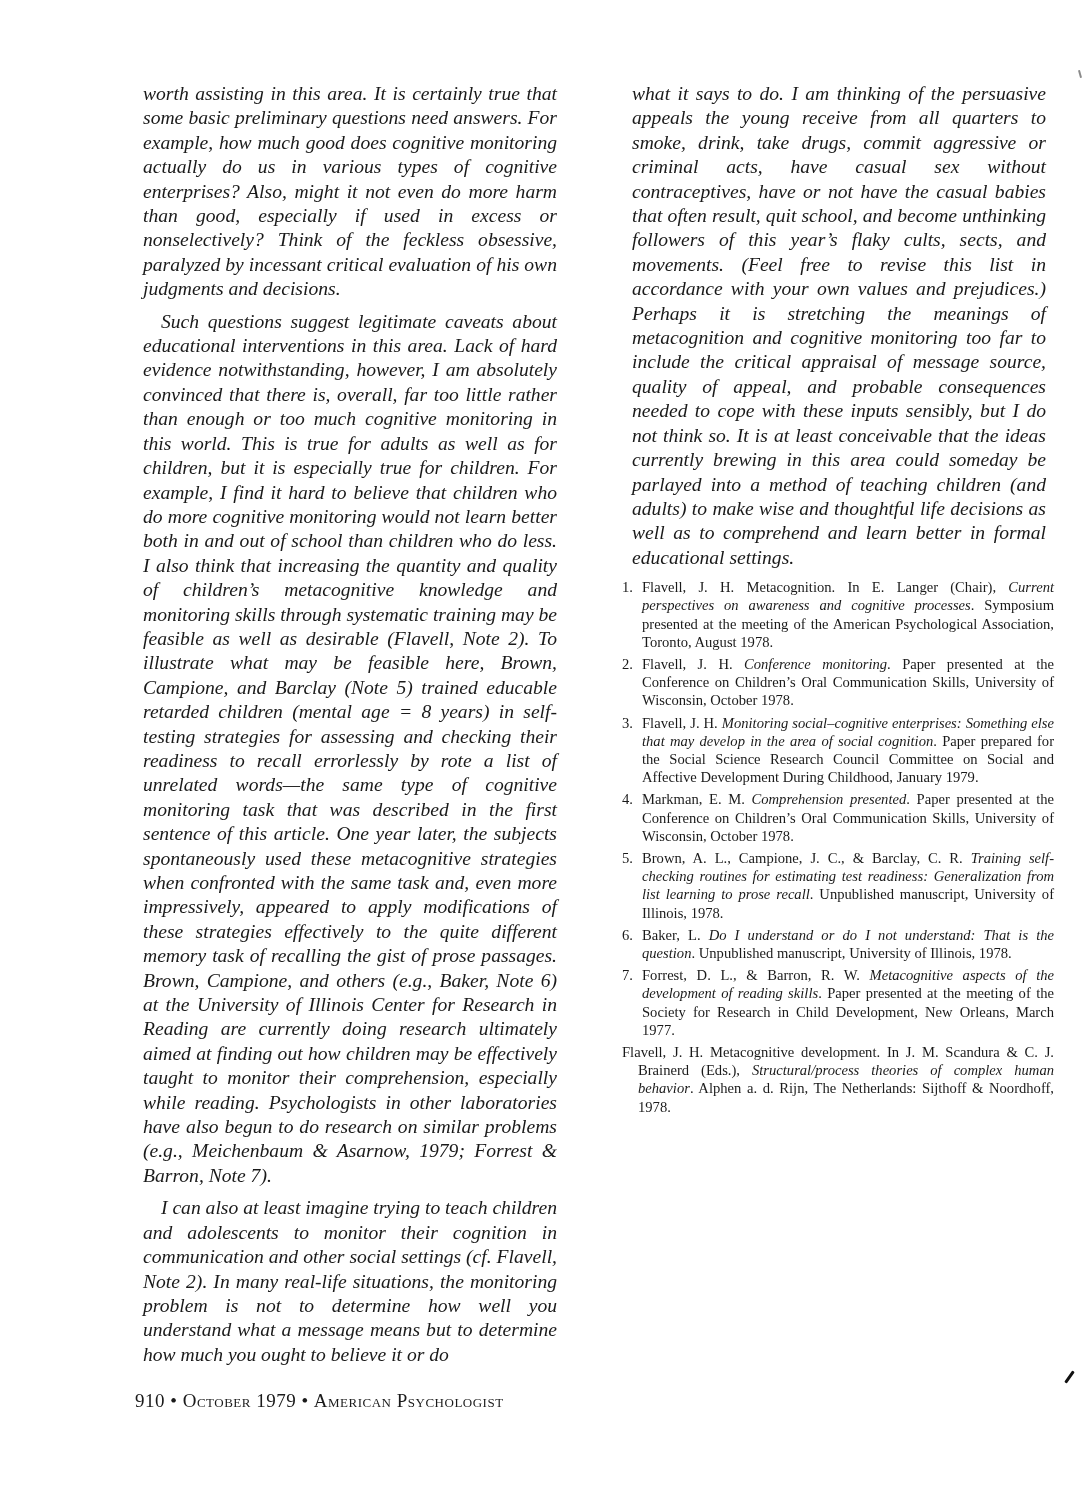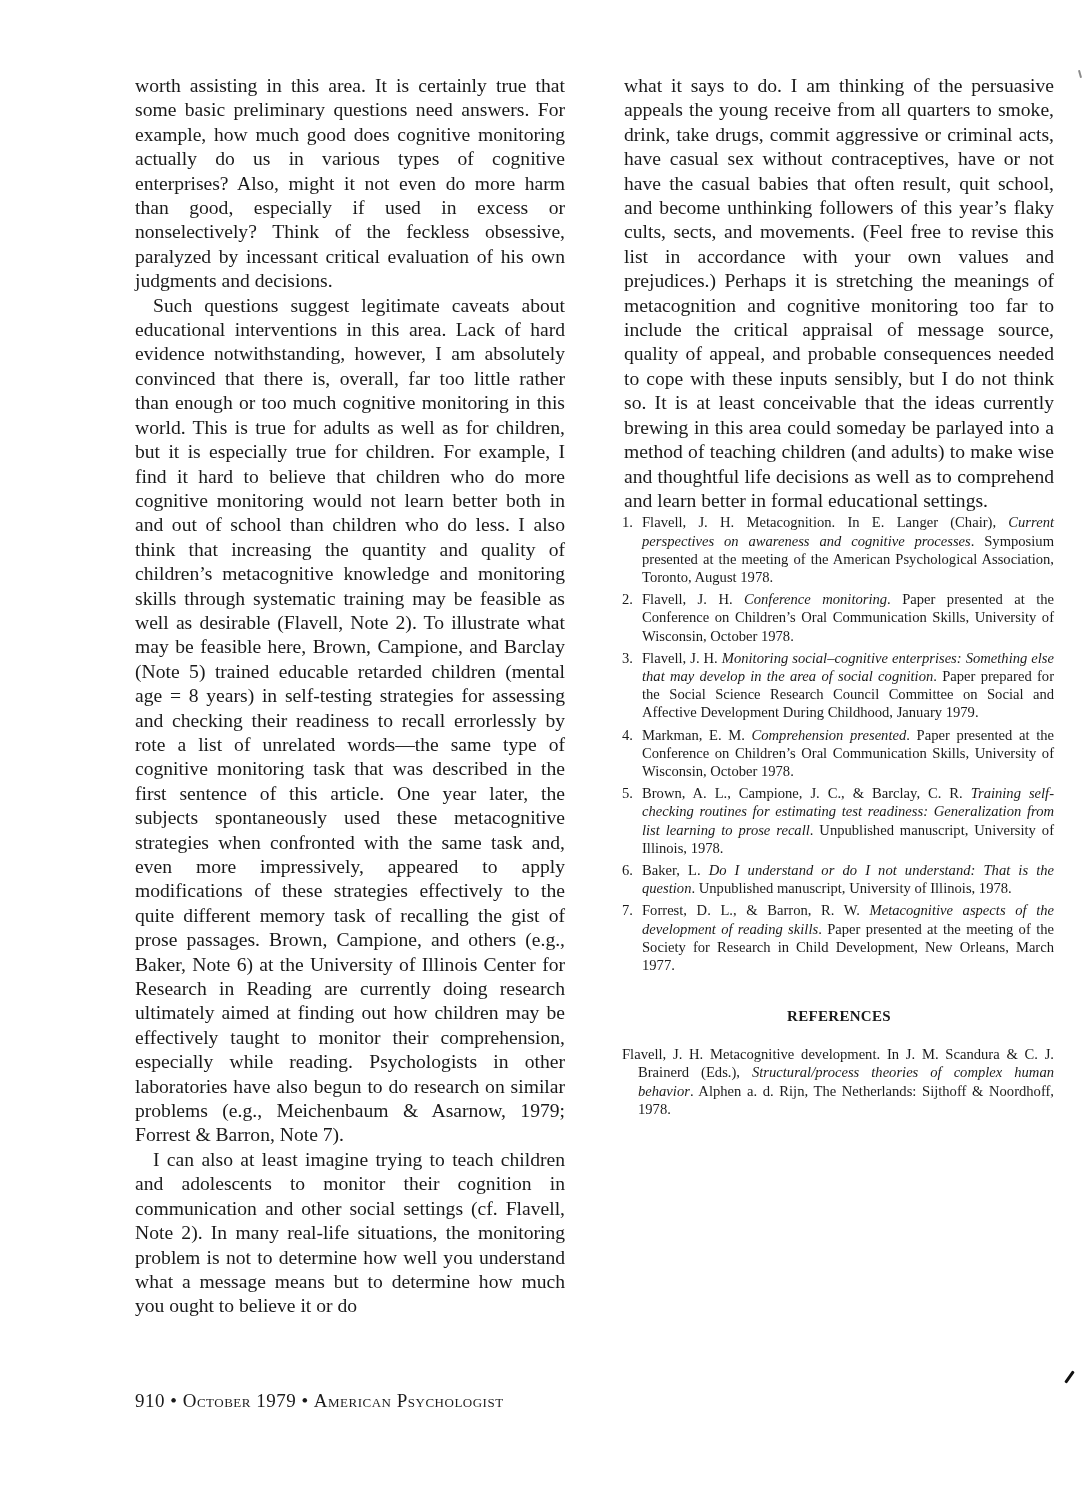--- a/index.html
+++ b/index.html
@@ -12,26 +12,27 @@
     overflow: hidden;
   }
   .col {
     position: absolute;
     top: 74px;
     width: 430px;
   }
   .col-left { left: 135px; }
   .col-right { left: 624px; }
   .body-text p {
-    margin: 0;
+    margin: 8px;
     font-family: "Liberation Serif", serif;
     font-size: 19.6px;
     line-height: 24.4px;
     text-align: justify;
     hyphens: manual;
+    font-style: italic;
   }
   .body-text p.indent { text-indent: 18px; }
   .section-heading {
     font-family: "Liberation Serif", serif;
     font-size: 15px;
     text-align: center;
     letter-spacing: 0.3px;
     margin: 0;
   }
   .notes-heading { margin-top: 38px; margin-bottom: 20px; }
@@ -114,21 +115,20 @@
       <span class="note-num">5.</span><span>Brown, A. L., Campione, J. C., &amp; Barclay, C. R.  </span><span class="ital">Training self-checking routines for estimating test readiness: Generalization from list learning to prose recall</span><span>.  Unpublished manuscript, University of Illinois, 1978.</span>
     </li>
     <li class="note-item">
       <span class="note-num">6.</span><span>Baker, L.  </span><span class="ital">Do I understand or do I not understand: That is the question</span><span>.  Unpublished manuscript, University of Illinois, 1978.</span>
     </li>
     <li class="note-item">
       <span class="note-num">7.</span><span>Forrest, D. L., &amp; Barron, R. W.  </span><span class="ital">Metacognitive aspects of the development of reading skills</span><span>.  Paper presented at the meeting of the Society for Research in Child Development, New Orleans, March 1977.</span>
     </li>
   </ol>
 
-  <h2 class="section-heading refs-heading">REFERENCES</h2>
   <ul class="ref-list">
     <li class="ref-item">
       <span>Flavell, J. H.  Metacognitive development.  In J. M. Scandura &amp; C. J. Brainerd (Eds.), </span><span class="ital">Structural/process theories of complex human behavior</span><span>.  Alphen a. d. Rijn, The Netherlands: Sijthoff &amp; Noordhoff, 1978.</span>
     </li>
   </ul>
 </div>
 
 <div class="footer">
   <span>910</span>
   <span>•</span>

